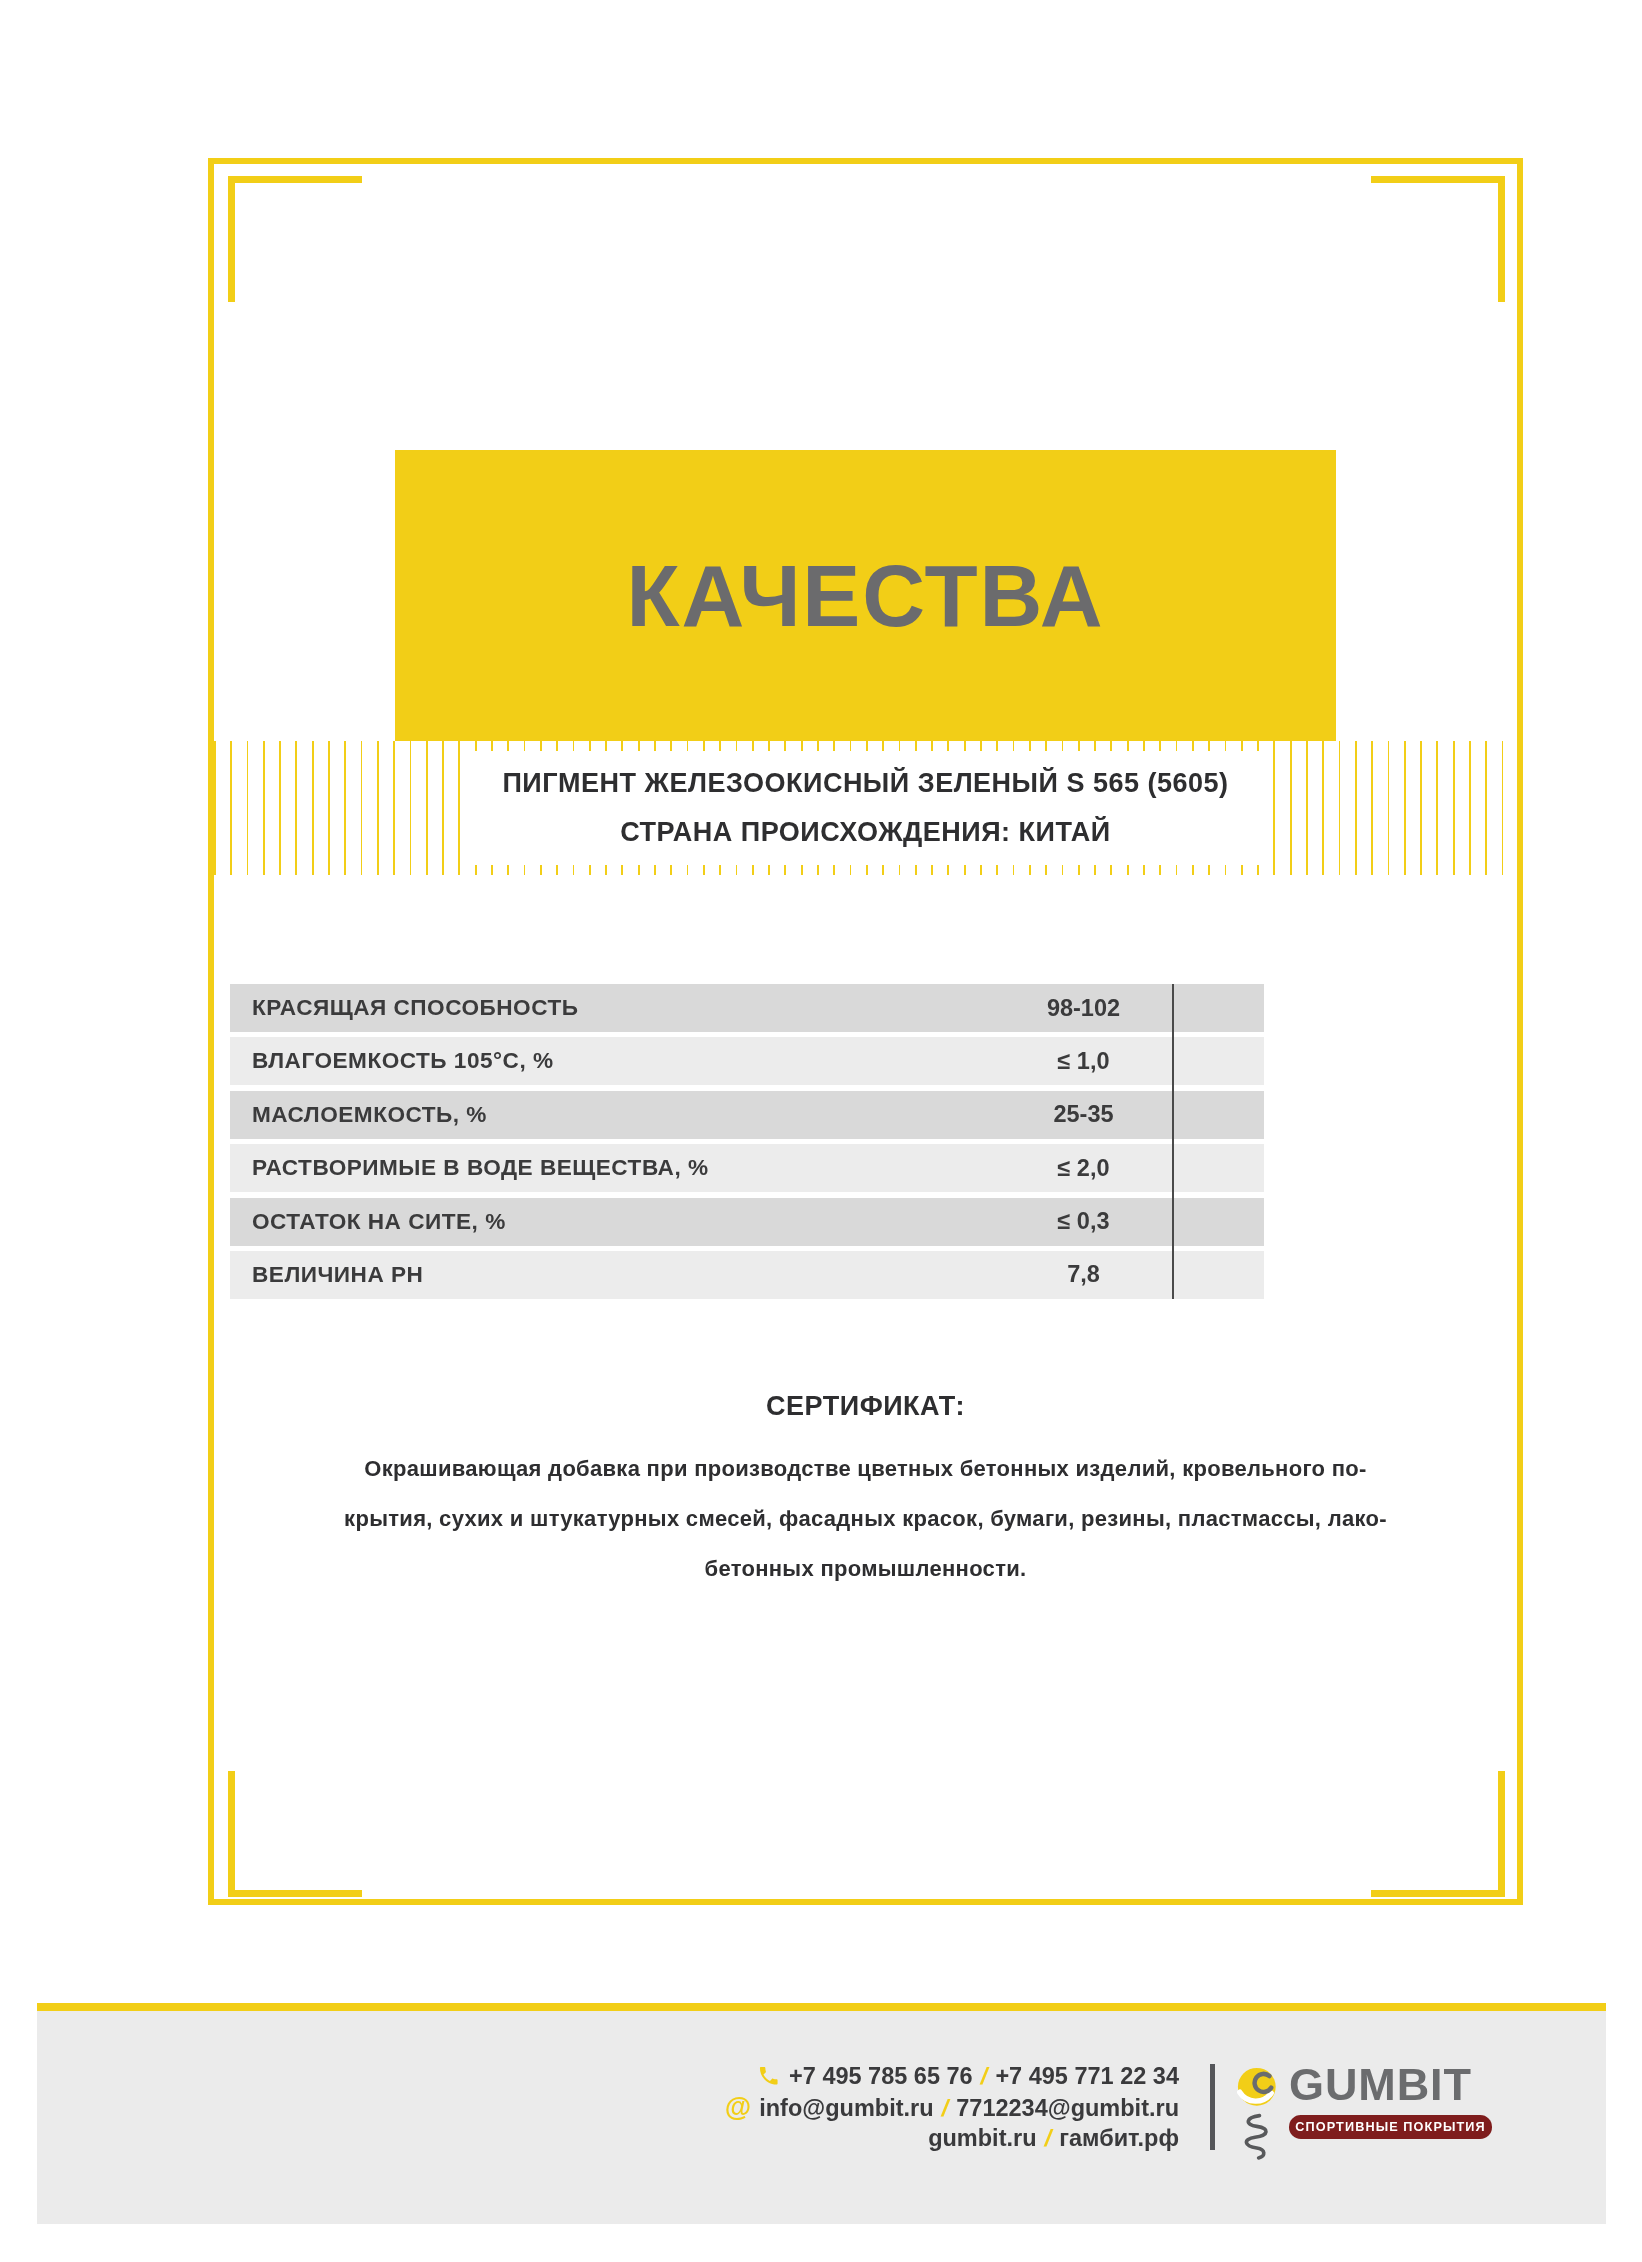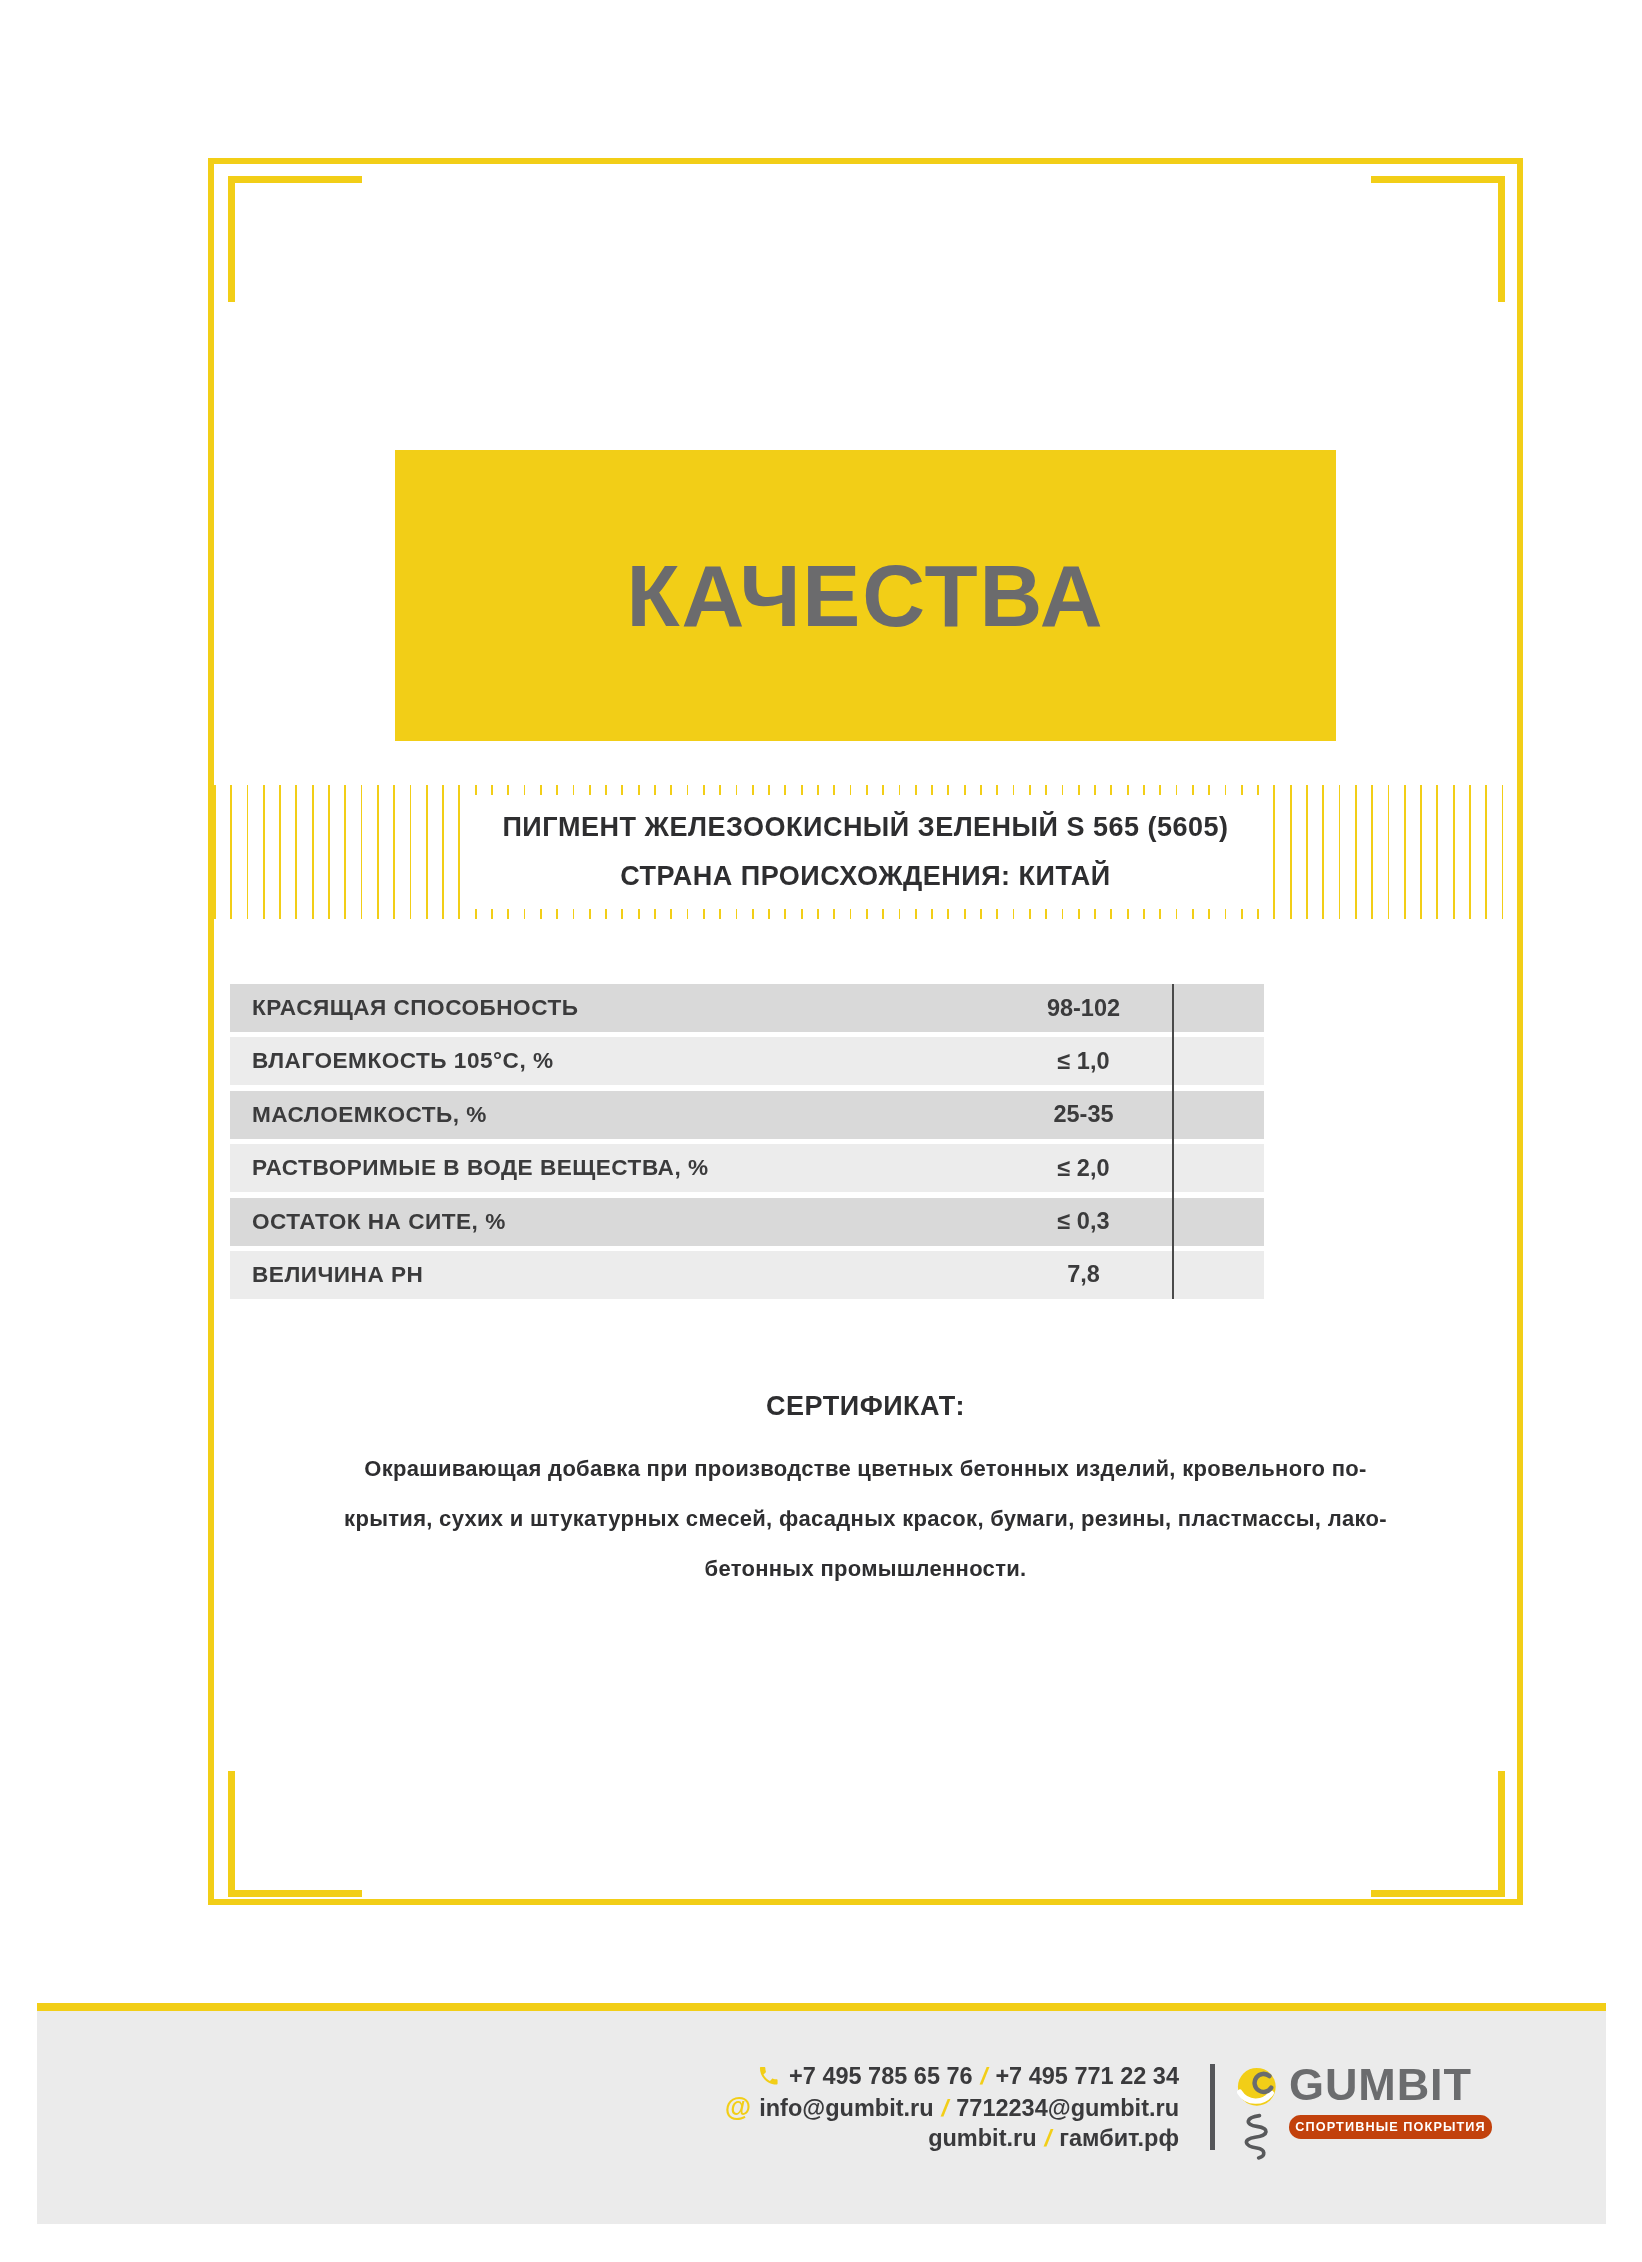--- a/index.html
+++ b/index.html
@@ -16,21 +16,21 @@
   .c-br{left:1371px;top:1771px;border-right:7.2px solid #F2CE17;border-bottom:7.2px solid #F2CE17;}
 
   
   .title-block{position:absolute;left:395px;top:450px;width:941px;height:291px;
                background:#F2CE17;display:flex;flex-direction:column;
                align-items:center;justify-content:center;}
   .title-line{font-size:87px;font-weight:bold;color:#6B6B6D;
               letter-spacing:1.8px;line-height:107px;white-space:nowrap;}
 
   
-  .stripes{position:absolute;left:214px;top:785px;width:1303px;height:134px;
+  .stripes{position:absolute;left:214px;top:741px;width:1303px;height:134px;
            background:repeating-linear-gradient(90deg,#F2CE17 0px,#F2CE17 1.8px,
                       rgba(0,0,0,0) 1.8px,rgba(0,0,0,0) 16.3px);
            display:flex;align-items:center;justify-content:center;text-align:center;}
   .subtitle-box{width:796px;height:114px;background:#ffffff;display:flex;
                 flex-direction:column;align-items:center;justify-content:space-evenly;}
   .subtitle-line{font-size:27px;font-weight:bold;color:#2E2E30;
                  letter-spacing:0.5px;white-space:nowrap;}
 
   
   .spec-table{position:absolute;left:214px;top:984px;width:1034px;margin-left:16px;}
@@ -58,21 +58,21 @@
        transform:skewX(-12deg);margin:0 8.1px;}
   .phone-glyph{display:inline-block;vertical-align:-3.6px;margin-right:8.1px;}
   .at-glyph{color:#F2CE17;font-weight:bold;font-size:27px;margin-right:8.1px;}
   .f-divider{position:absolute;left:1173px;top:53px;width:4.5px;height:86px;background:#55565A;}
 
   .logo{position:absolute;left:1200px;top:52px;width:299px;height:113px;}
   .logo-mark{position:absolute;left:0;top:0;}
   .logo-brand{position:absolute;left:52px;top:-3.6px;font-size:45px;font-weight:bold;
               color:#6B6C6E;letter-spacing:0.9px;white-space:nowrap;}
   .logo-pill{position:absolute;left:52px;top:52px;width:203px;height:23.5px;
-             background:#c2410c;border-radius:11.8px;color:#ffffff;font-size:12.7px;
+             background:#7f1d1d;border-radius:11.8px;color:#ffffff;font-size:12.7px;
              font-weight:bold;letter-spacing:1.1px;display:flex;
              align-items:center;justify-content:center;white-space:nowrap;}
 </style>
 </head>
 <body>
 
 <div class="page">
 
   <div class="frame"></div>
   <div class="corner c-tl"></div>

